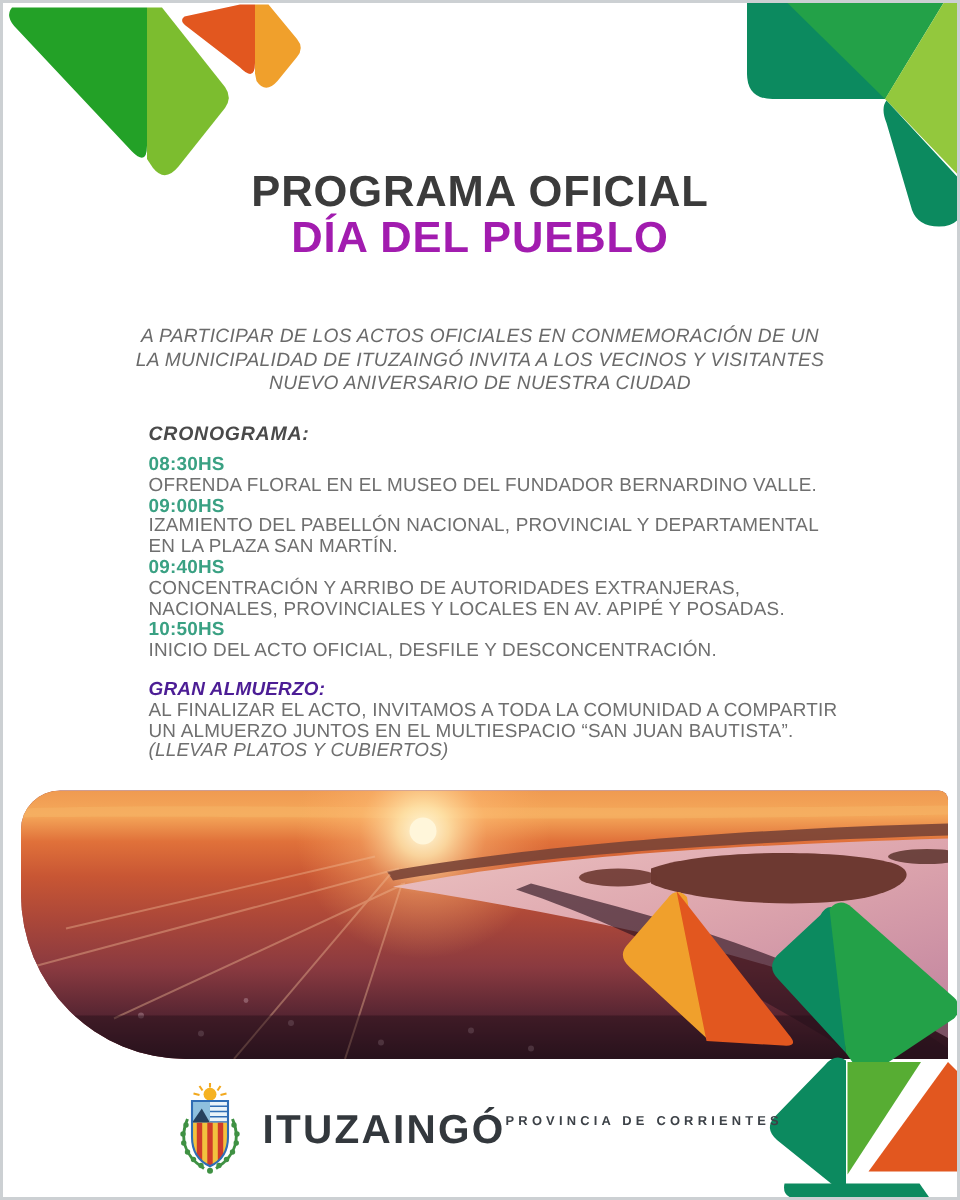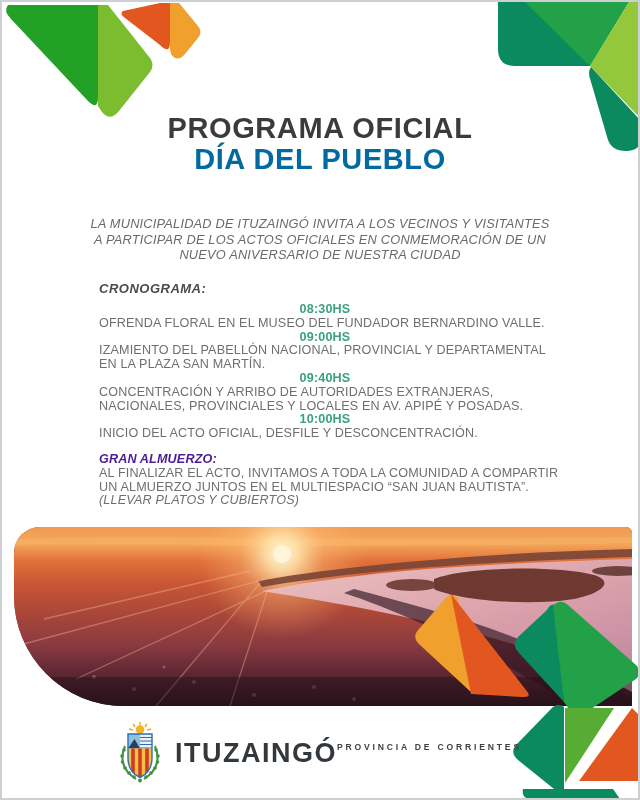--- a/index.html
+++ b/index.html
@@ -7,33 +7,33 @@
     width:640px;height:800px;position:relative;overflow:hidden;margin:0 auto;
     background:#ffffff;border:2px solid #ccd0d3;box-sizing:border-box;
     font-family:"Liberation Sans",sans-serif;
   }
   .abs{position:absolute;}
   svg{display:block;}
 
   .title-line1{position:absolute;top:110px;left:0;right:0;text-align:center;
     font-size:29px;font-weight:bold;color:#3b3b3b;letter-spacing:.6px;}
   .title-line2{position:absolute;top:141px;left:0;right:0;text-align:center;
-    font-size:29px;font-weight:bold;color:#0369a1;letter-spacing:.6px;}
+    font-size:29px;font-weight:bold;color:#a21caf;letter-spacing:.6px;}
   .subtitle{position:absolute;top:173px;left:0;right:0;text-align:center;
     font-size:19px;font-weight:bold;color:#3e3e3e;letter-spacing:.4px;}
 
   .intro{position:absolute;top:214px;left:0;right:0;text-align:center;
     font-style:italic;font-size:12.8px;line-height:15.6px;color:#6a6a6a;letter-spacing:.2px;}
 
   .cronograma{position:absolute;top:279px;left:97px;
     font-size:13px;font-weight:bold;font-style:italic;color:#4a4a4a;letter-spacing:.5px;}
 
   .schedule{position:absolute;top:301px;left:97px;width:452px;
     font-size:12.6px;line-height:13.8px;color:#6f6f6f;letter-spacing:.15px;}
-  .time{color:#3aa183;font-weight:bold;text-align:center;}
+  .time{color:#3aa183;font-weight:bold;}
 
   .lunch{position:absolute;top:451px;left:97px;width:460px;
     font-size:12.6px;line-height:13.8px;color:#6f6f6f;letter-spacing:.15px;}
   .lunch-heading{color:#4c1d95;font-weight:bold;font-style:italic;}
   .lunch-note{font-style:italic;}
 
   .photo{position:absolute;left:12px;top:525px;width:618px;height:179px;
     border-radius:26px 6px 0 110px;overflow:hidden;background:#8f3d41;}
 
   .logo-row{position:absolute;top:716px;left:0;right:0;height:70px;
@@ -58,42 +58,42 @@
     <path d="M496,0 H626 L588,64 H513 Q496,64 496,47 Z" fill="#0c8a5f"></path>
     <path d="M523,0 H627 L588,64 Z" fill="#23a148"></path>
     <path d="M627,0 H640 V118 L588,64 Z" fill="#93c83d"></path>
     <path d="M589,65 L640,120 V133 Q640,149 624,149 Q610,149 606,138 L589,80 Q585,70 589,65 Z" fill="#0c8a5f"></path>
   </svg>
 
   <div class="title-line1">PROGRAMA OFICIAL</div>
   <div class="title-line2">DÍA DEL PUEBLO</div>
 
   <div class="intro">
+    <div>A PARTICIPAR DE LOS ACTOS OFICIALES EN CONMEMORACIÓN DE UN</div>
     <div>LA MUNICIPALIDAD DE ITUZAINGÓ INVITA A LOS VECINOS Y VISITANTES</div>
-    <div>A PARTICIPAR DE LOS ACTOS OFICIALES EN CONMEMORACIÓN DE UN</div>
     <div>NUEVO ANIVERSARIO DE NUESTRA CIUDAD</div>
   </div>
 
   <div class="cronograma">CRONOGRAMA:</div>
 
   <div class="schedule">
     <div>
       <div class="time">08:30HS</div>
       <div>OFRENDA FLORAL EN EL MUSEO DEL FUNDADOR BERNARDINO VALLE.</div>
     </div>
     <div>
       <div class="time">09:00HS</div>
       <div>IZAMIENTO DEL PABELLÓN NACIONAL, PROVINCIAL Y DEPARTAMENTAL EN LA PLAZA SAN MARTÍN.</div>
     </div>
     <div>
       <div class="time">09:40HS</div>
       <div>CONCENTRACIÓN Y ARRIBO DE AUTORIDADES EXTRANJERAS, NACIONALES, PROVINCIALES Y LOCALES EN AV. APIPÉ Y POSADAS.</div>
     </div>
     <div>
-      <div class="time">10:00HS</div>
+      <div class="time">10:50HS</div>
       <div>INICIO DEL ACTO OFICIAL, DESFILE Y DESCONCENTRACIÓN.</div>
     </div>
   </div>
 
   <div class="lunch">
     <div class="lunch-heading">GRAN ALMUERZO:</div>
     <div>AL FINALIZAR EL ACTO, INVITAMOS A TODA LA COMUNIDAD A COMPARTIR</div>
     <div>UN ALMUERZO JUNTOS EN EL MULTIESPACIO “SAN JUAN BAUTISTA”.</div>
     <div class="lunch-note">(LLEVAR PLATOS Y CUBIERTOS)</div>
   </div>

